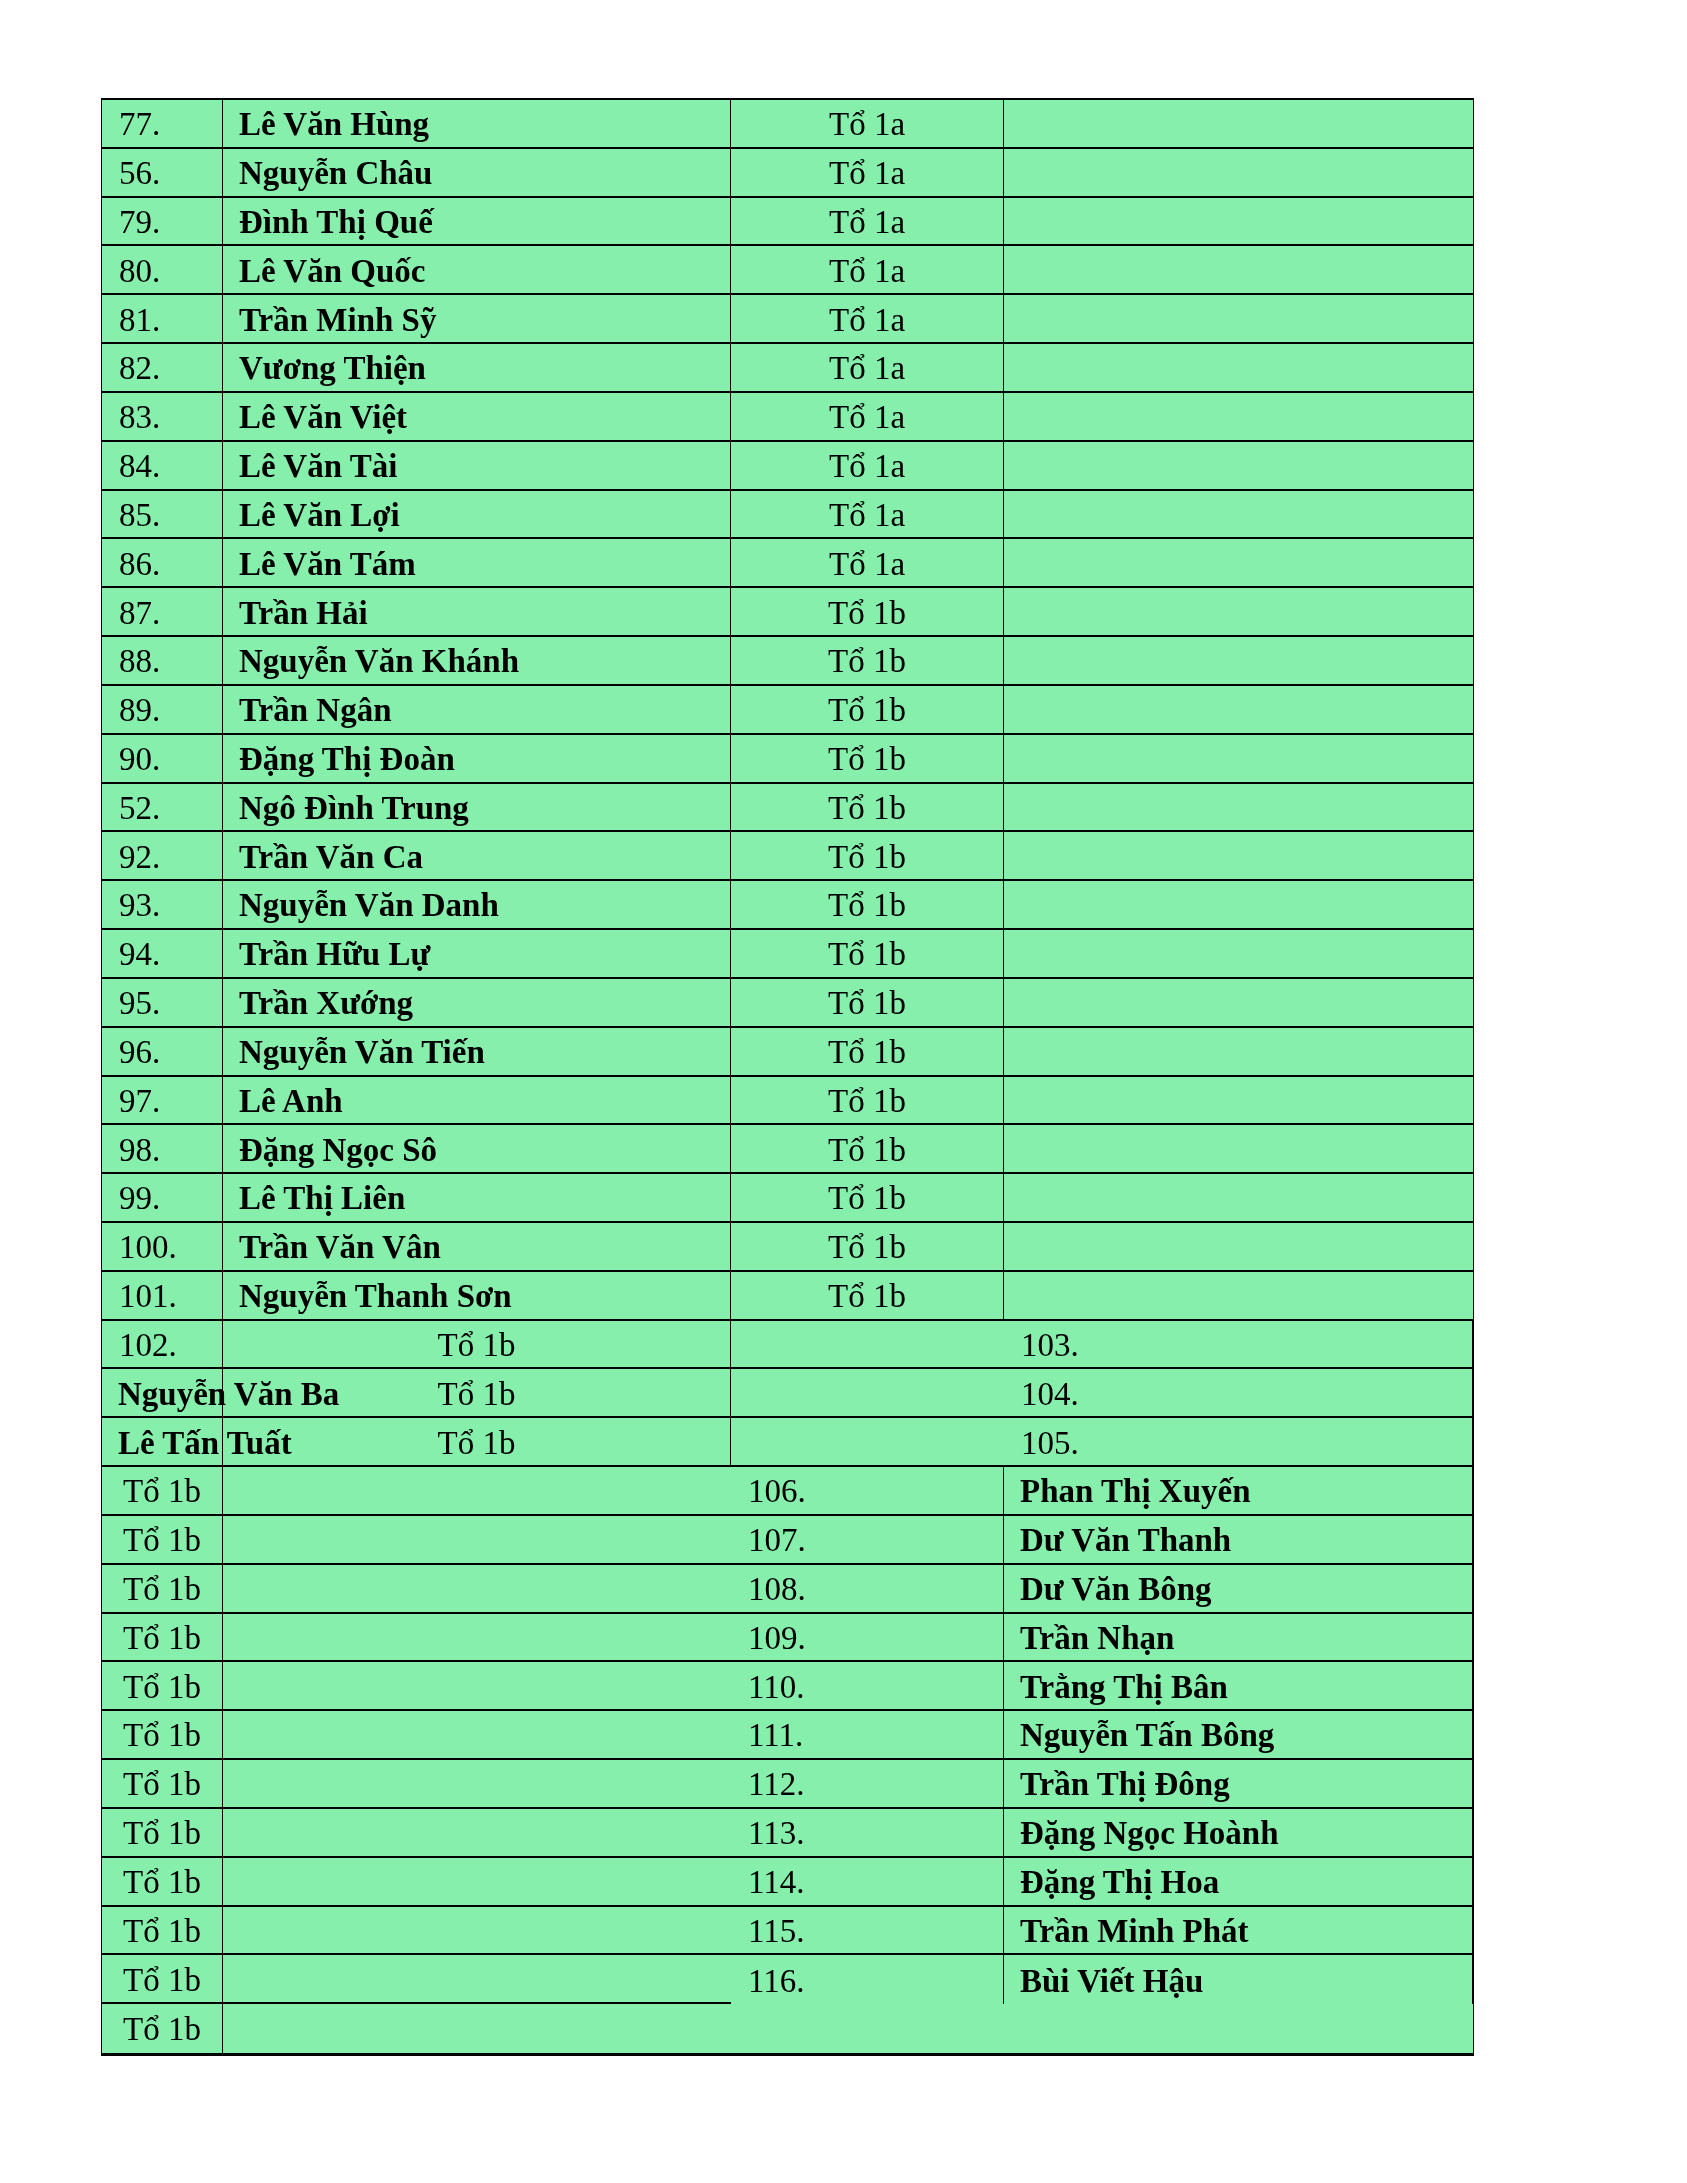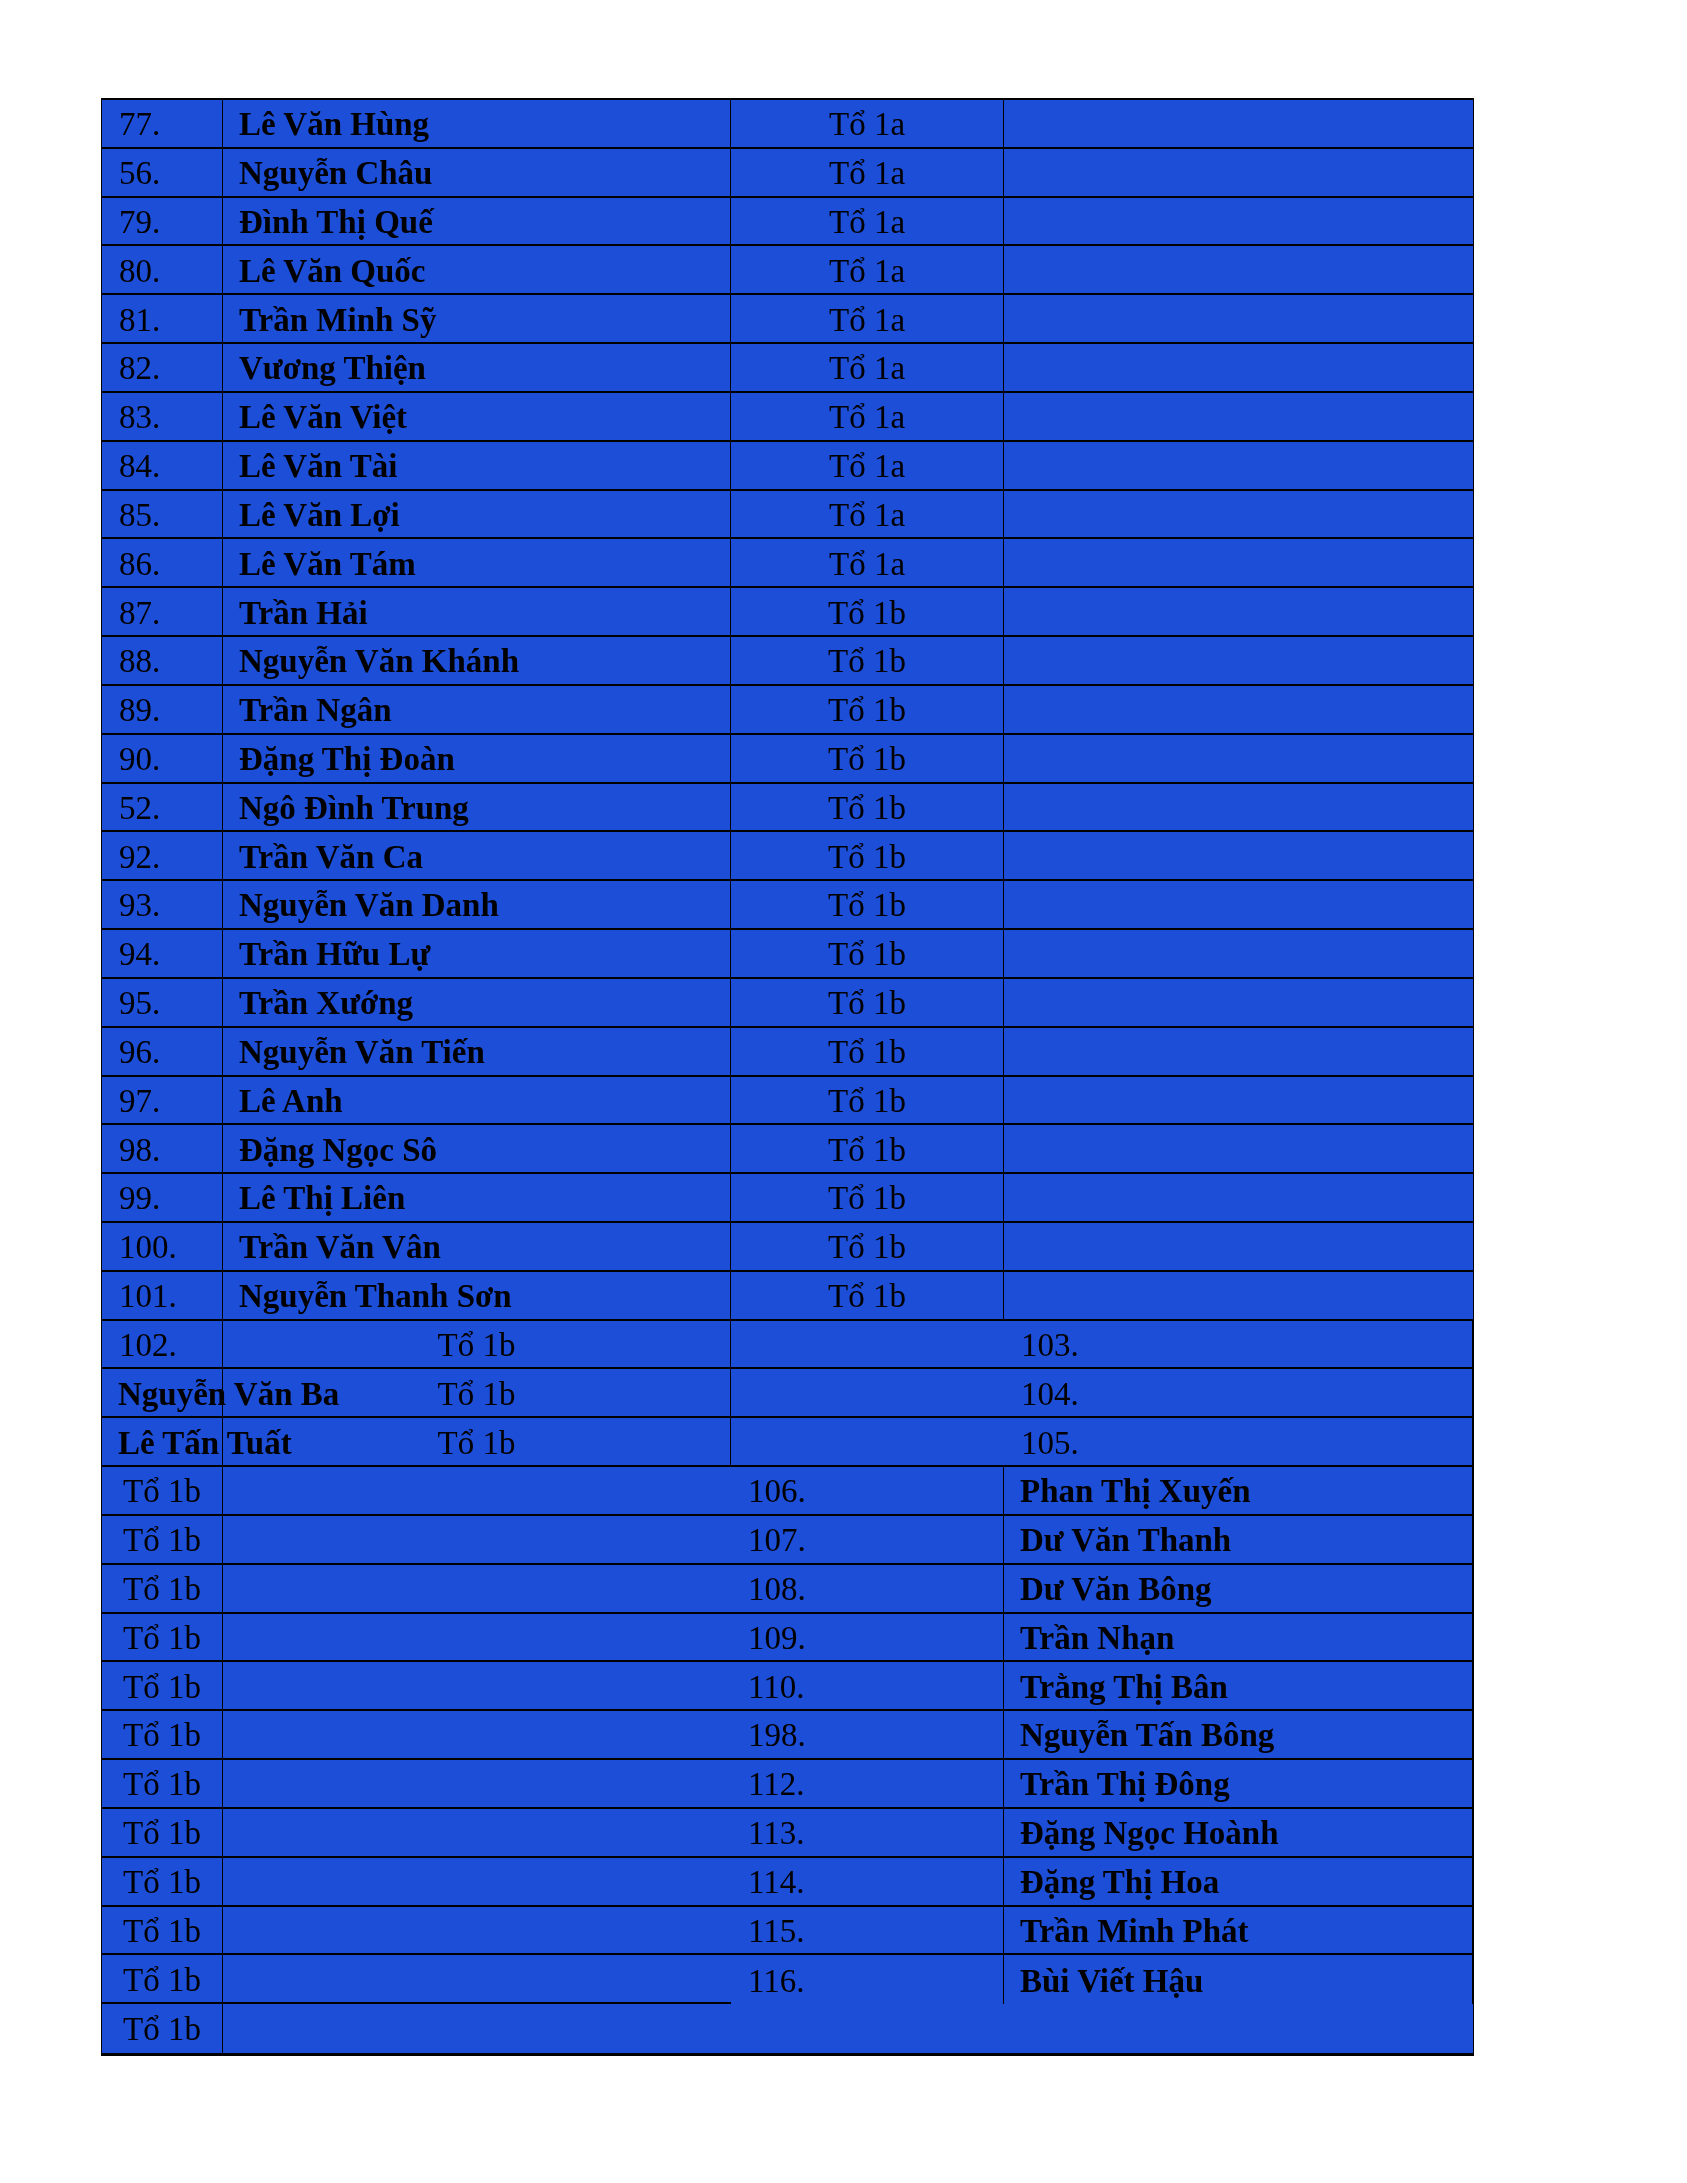--- a/index.html
+++ b/index.html
@@ -23,21 +23,21 @@
     width: 1373px;
     height: 1958px;
     box-sizing: border-box;
     border-top: 2.6px solid #000;
     border-bottom: 3.3px solid #000;
     border-left: 1.3px solid #000;
     border-right: 1.3px solid #000;
     display: grid;
     grid-template-columns: 121px 508px 273px 1fr;
     grid-auto-rows: 1fr;
-    background: #1d4ed8;
+    background: #86efac;
   }
   .cell {
     box-sizing: border-box;
     border-right: 1.3px solid #000;
     border-bottom: 2.6px solid #000;
     display: flex;
     align-items: center;
     font-size: 33px;
     line-height: 1.1;
     white-space: nowrap;
@@ -193,21 +193,21 @@
       <div class="cell col-group">Tổ 1b</div>
       <div class="cell col-notes"></div>
       <div class="cell col-no">109.</div>
       <div class="cell col-name">Trần Nhạn</div>
       <div class="cell col-group">Tổ 1b</div>
       <div class="cell col-notes"></div>
       <div class="cell col-no">110.</div>
       <div class="cell col-name">Trằng Thị Bân</div>
       <div class="cell col-group">Tổ 1b</div>
       <div class="cell col-notes"></div>
-      <div class="cell col-no">198.</div>
+      <div class="cell col-no">111.</div>
       <div class="cell col-name">Nguyễn Tấn Bông</div>
       <div class="cell col-group">Tổ 1b</div>
       <div class="cell col-notes"></div>
       <div class="cell col-no">112.</div>
       <div class="cell col-name">Trần Thị Đông</div>
       <div class="cell col-group">Tổ 1b</div>
       <div class="cell col-notes"></div>
       <div class="cell col-no">113.</div>
       <div class="cell col-name">Đặng Ngọc Hoành</div>
       <div class="cell col-group">Tổ 1b</div>

